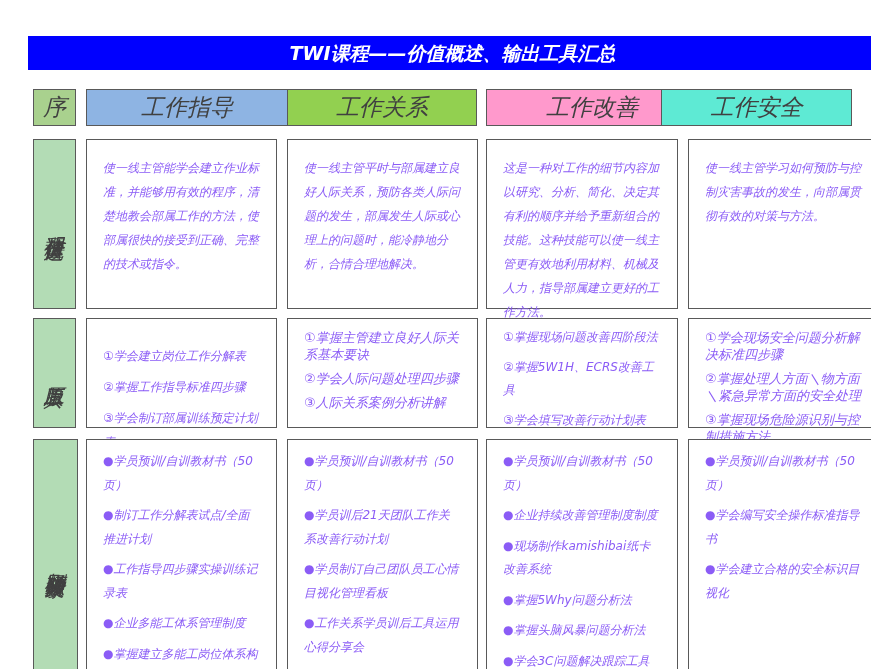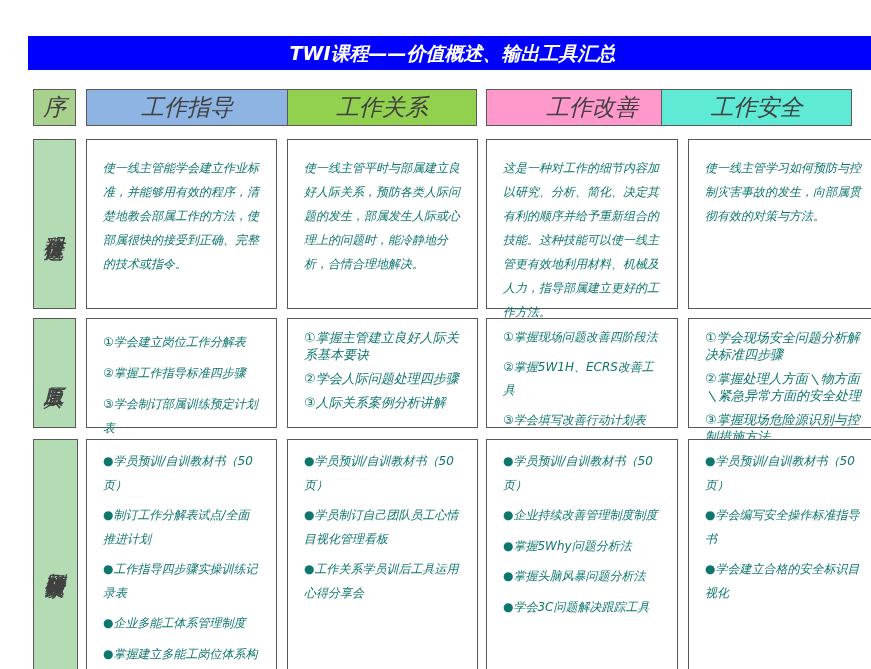--- a/index.html
+++ b/index.html
@@ -24,21 +24,21 @@
   .rowlabel {
     background: #b3dcb5; font-size: 20px; color: #404040;
     display: flex; align-items: center; justify-content: center;
     writing-mode: vertical-rl; text-orientation: upright; letter-spacing: 1px;
     border-color: #595959;
   }
   .rl1 { left: 12px; top: 118px; width: 43px; height: 170px; }
   .rl2 { left: 12px; top: 297px; width: 43px; height: 110px; }
   .rl3 { left: 12px; top: 418px; width: 45px; height: 244px; }
 
-  .cell { background: #ffffff; font-size: 12px; color: #0f766e; padding: 9px 9px 0 9px; line-height: 24px; }
+  .cell { background: #ffffff; font-size: 12px; color: #8b5cf6; padding: 9px 9px 0 9px; line-height: 24px; }
   .cell.tight { line-height: 17px; font-size: 13px; padding-top: 3px; }
 
   .c1 { left: 65px; }
   .c2 { left: 266px; }
   .c3 { left: 465px; }
   .c4 { left: 667px; }
   .r1 { top: 118px; height: 170px; }
   .r2 { top: 297px; height: 110px; }
   .r3 { top: 418px; height: 244px; }
   .c1, .c2 { width: 191px; }
@@ -66,21 +66,21 @@
   <span class="line">使一线主管平时与部属建立良好人际关系，预防各类人际问题的发生，部属发生人际或心理上的问题时，能冷静地分析，合情合理地解决。</span>
 </div>
 <div class="box cell c3 r1">
   <span class="line">这是一种对工作的细节内容加以研究、分析、简化、决定其有利的顺序并给予重新组合的技能。这种技能可以使一线主管更有效地利用材料、机械及人力，指导部属建立更好的工作方法。</span>
 </div>
 <div class="box cell c4 r1">
   <span class="line">使一线主管学习如何预防与控制灾害事故的发生，向部属贯彻有效的对策与方法。</span>
 </div>
 
 <div class="box rowlabel rl2">原版工具</div>
-<div class="box cell c1 r2" style="padding-top:4px;">
+<div class="box cell c1 r2" style="padding-top:18px;">
   <span class="line">①学会建立岗位工作分解表</span>
   <span class="line">②掌握工作指导标准四步骤</span>
   <span class="line">③学会制订部属训练预定计划表</span>
 </div>
 <div class="box cell tight c2 r2">
   <span class="line">①掌握主管建立良好人际关系基本要诀</span>
   <span class="line">②学会人际问题处理四步骤</span>
   <span class="line">③人际关系案例分析讲解</span>
 </div>
 <div class="box cell c3 r2" style="padding-top:0px; line-height:23px;">
@@ -99,26 +99,28 @@
 <div class="box cell c1 r3" style="padding-top:3px; line-height:23.5px;">
   <span class="line">●学员预训/自训教材书（50页）</span>
   <span class="line">●制订工作分解表试点/全面推进计划</span>
   <span class="line">●工作指导四步骤实操训练记录表</span>
   <span class="line">●企业多能工体系管理制度</span>
   <span class="line">●掌握建立多能工岗位体系构建方法</span>
   <span class="line">●企业建立多能工技能矩阵管理看板</span>
 </div>
 <div class="box cell c2 r3" style="padding-top:3px; line-height:23.5px;">
   <span class="line">●学员预训/自训教材书（50页）</span>
+  <span class="line">●学员训后21天团队工作关系改善行动计划</span>
   <span class="line">●学员制订自己团队员工心情目视化管理看板</span>
   <span class="line">●工作关系学员训后工具运用心得分享会</span>
 </div>
 <div class="box cell c3 r3" style="padding-top:3px; line-height:23.5px;">
   <span class="line">●学员预训/自训教材书（50页）</span>
   <span class="line">●企业持续改善管理制度制度</span>
+  <span class="line">●现场制作kamishibai纸卡改善系统</span>
   <span class="line">●掌握5Why问题分析法</span>
   <span class="line">●掌握头脑风暴问题分析法</span>
   <span class="line">●学会3C问题解决跟踪工具</span>
 </div>
 <div class="box cell c4 r3" style="padding-top:3px; line-height:23.5px;">
   <span class="line">●学员预训/自训教材书（50页）</span>
   <span class="line">●学会编写安全操作标准指导书</span>
   <span class="line">●学会建立合格的安全标识目视化</span>
 </div>
 

